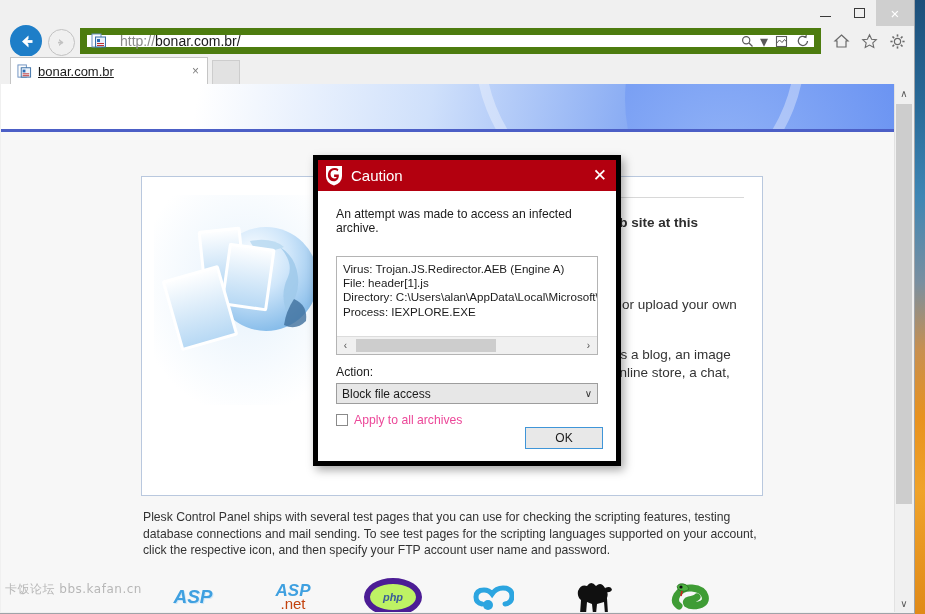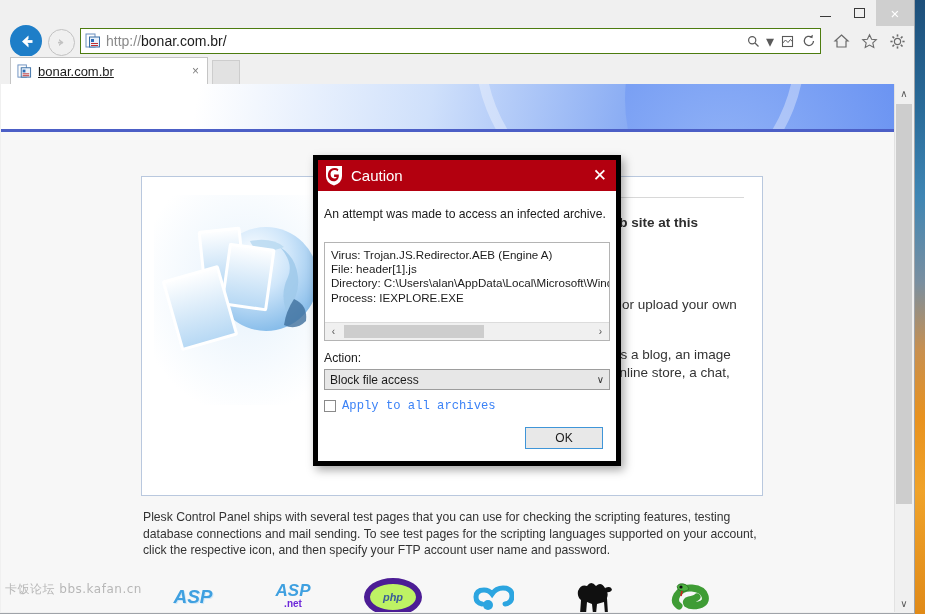--- a/index.html
+++ b/index.html
@@ -47,22 +47,22 @@
     cursor:pointer;
   }
   #back-button svg{display:block;}
   #forward-button{
     position:absolute;left:48px;top:3px;width:25px;height:25px;border-radius:50%;
     border:1px solid #c2c2c2;display:flex;align-items:center;justify-content:center;
     color:#c2c2c2;background:#f0f0f0;
   }
   #addressbar{
     position:absolute;left:80px;top:2px;right:93px;height:26px;
-    background:#ffffff;border:1px solid #4d7c0f;box-sizing:border-box;
-    display:flex;align-items:center;
+    background:#ffffff;border:7px solid #4d7c0f;box-sizing:border-box;
+    display:flex;align-items:center;gap:8px;
   }
   #site-icon{
     width:16px;height:16px;margin-left:4px;margin-right:5px;flex:none;position:relative;
   }
   #url-text{
     font-size:14px;color:#1b1b1b;white-space:nowrap;overflow:hidden;
     font-family:"Liberation Sans",sans-serif;
   }
   #url-text .scheme{color:#8a8a8a;}
   #addr-tools{
@@ -138,21 +138,21 @@
   }
   
   #tech-row{
     position:absolute;left:142px;top:490px;width:640px;height:46px;
     display:flex;align-items:center;
   }
   .tech{width:100px;display:flex;align-items:center;justify-content:center;height:46px;cursor:pointer;}
   .tech-asp{font-weight:bold;font-style:italic;font-size:19px;color:#3fa0e0;text-shadow:1px 1px 0 #cfe7f8;}
   .tech-aspnet{line-height:13px;text-align:center;}
   .tech-aspnet .a1{font-weight:bold;font-style:italic;font-size:17px;color:#3fa0e0;display:block;}
-  .tech-aspnet .a2{font-weight:bold;font-size:10px;color:#6d28d9;display:block;}
+  .tech-aspnet .a2{font-weight:normal;font-size:15px;color:#c2410c;display:block;}
   .tech-php{
     width:46px;height:26px;border-radius:50%;background:#bef264;border:6px solid #4c1d95;
     display:flex;align-items:center;justify-content:center;
     font-style:italic;font-weight:bold;font-size:11px;color:#3a5d99;
   }
   
   #watermark{
     position:absolute;left:4px;bottom:14px;font-size:12px;color:#b7b7b7;
     font-family:"DejaVu Sans",sans-serif;letter-spacing:.5px;
   }
@@ -174,21 +174,21 @@
   #dlg-title{
     position:absolute;left:0;top:0;right:0;height:31px;background:#b3000f;
     display:flex;align-items:center;
   }
   #dlg-logo{width:18px;height:21px;margin-left:7px;margin-right:8px;flex:none;}
   #dlg-title-text{color:#ffffff;font-size:15px;}
   #dlg-close{
     margin-left:auto;margin-right:9px;color:#ffffff;font-size:17px;line-height:17px;cursor:pointer;
     font-family:"DejaVu Sans",sans-serif;
   }
-  #dlg-body{position:absolute;left:0;top:31px;right:0;bottom:0;background:#ffffff;padding:0 6px;box-sizing:border-box;}
+  #dlg-body{position:absolute;left:0;top:31px;right:0;bottom:0;background:#ffffff;padding:0 18px;box-sizing:border-box;}
   #dlg-message{margin-top:16px;font-size:12.2px;color:#1b1b1b;}
   #dlg-details{
     margin-top:21px;height:99px;border:1px solid #b4b4b4;background:#ffffff;
     position:relative;box-sizing:border-box;
   }
   #dlg-details .lines{padding:5px 6px;font-size:11.6px;line-height:14.2px;color:#1b1b1b;white-space:nowrap;overflow:hidden;}
   #dlg-hscroll{
     position:absolute;left:0;right:0;bottom:0;height:17px;background:#f0f0f0;
     display:flex;align-items:center;border-top:1px solid #dcdcdc;
   }
@@ -196,21 +196,21 @@
   #dlg-hthumb{height:13px;width:140px;background:#cdcdcd;margin-left:2px;cursor:pointer;}
   #dlg-action-label{margin-top:10px;font-size:12.2px;color:#1b1b1b;}
   #dlg-select{
     margin-top:4px;height:21px;border:1px solid #9d9d9d;background:#e7e7e7;
     display:flex;align-items:center;font-size:12px;color:#1b1b1b;padding:0 5px;box-sizing:border-box;
     cursor:pointer;
   }
   #dlg-select .caret{margin-left:auto;font-size:10px;color:#333;}
   #dlg-checkrow{margin-top:9px;display:flex;align-items:center;cursor:pointer;}
   #dlg-checkbox{width:12px;height:12px;border:1px solid #8a8a8a;background:#fff;box-sizing:border-box;flex:none;}
-  #dlg-checklabel{margin-left:6px;font-size:12.2px;color:#3b82f6;font-family:Liberation Mono, monospace;}
+  #dlg-checklabel{margin-left:6px;font-size:12.2px;color:#ec4899;}
   #dlg-ok{
     position:absolute;right:13px;bottom:12px;width:78px;height:22px;
     background:#e8e8e8;border:1px solid #3f95d8;box-sizing:border-box;
     display:flex;align-items:center;justify-content:center;
     font-size:12px;color:#1b1b1b;cursor:pointer;
   }
 </style>
 </head>
 <body>
 

